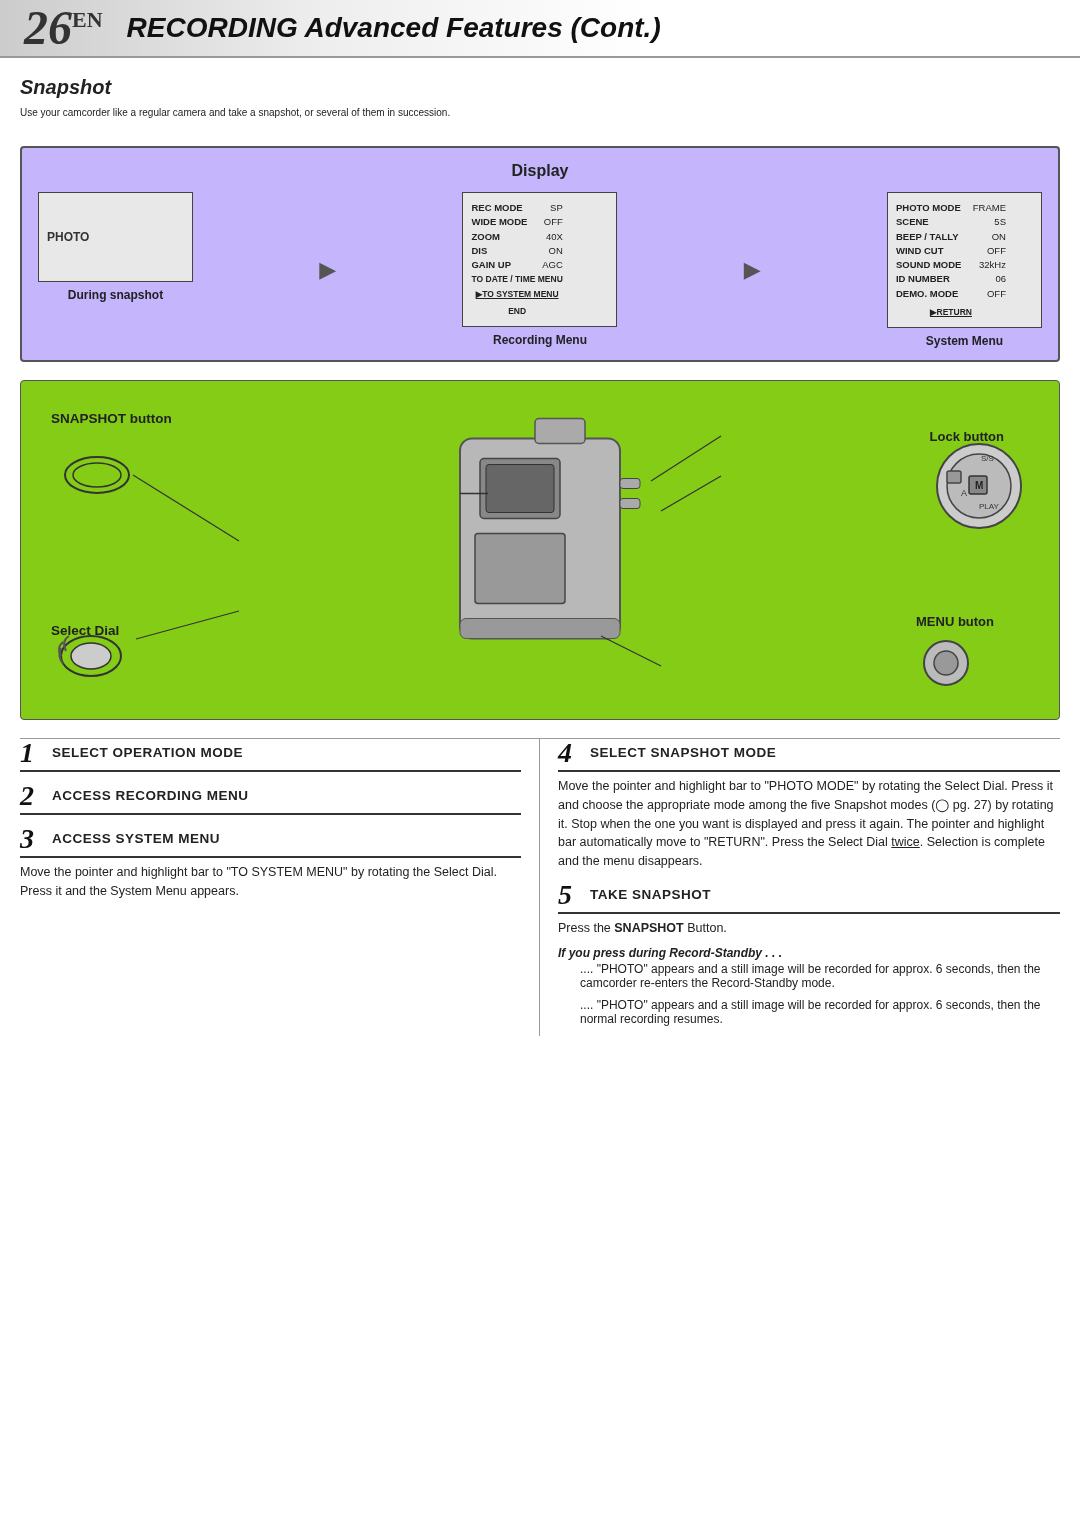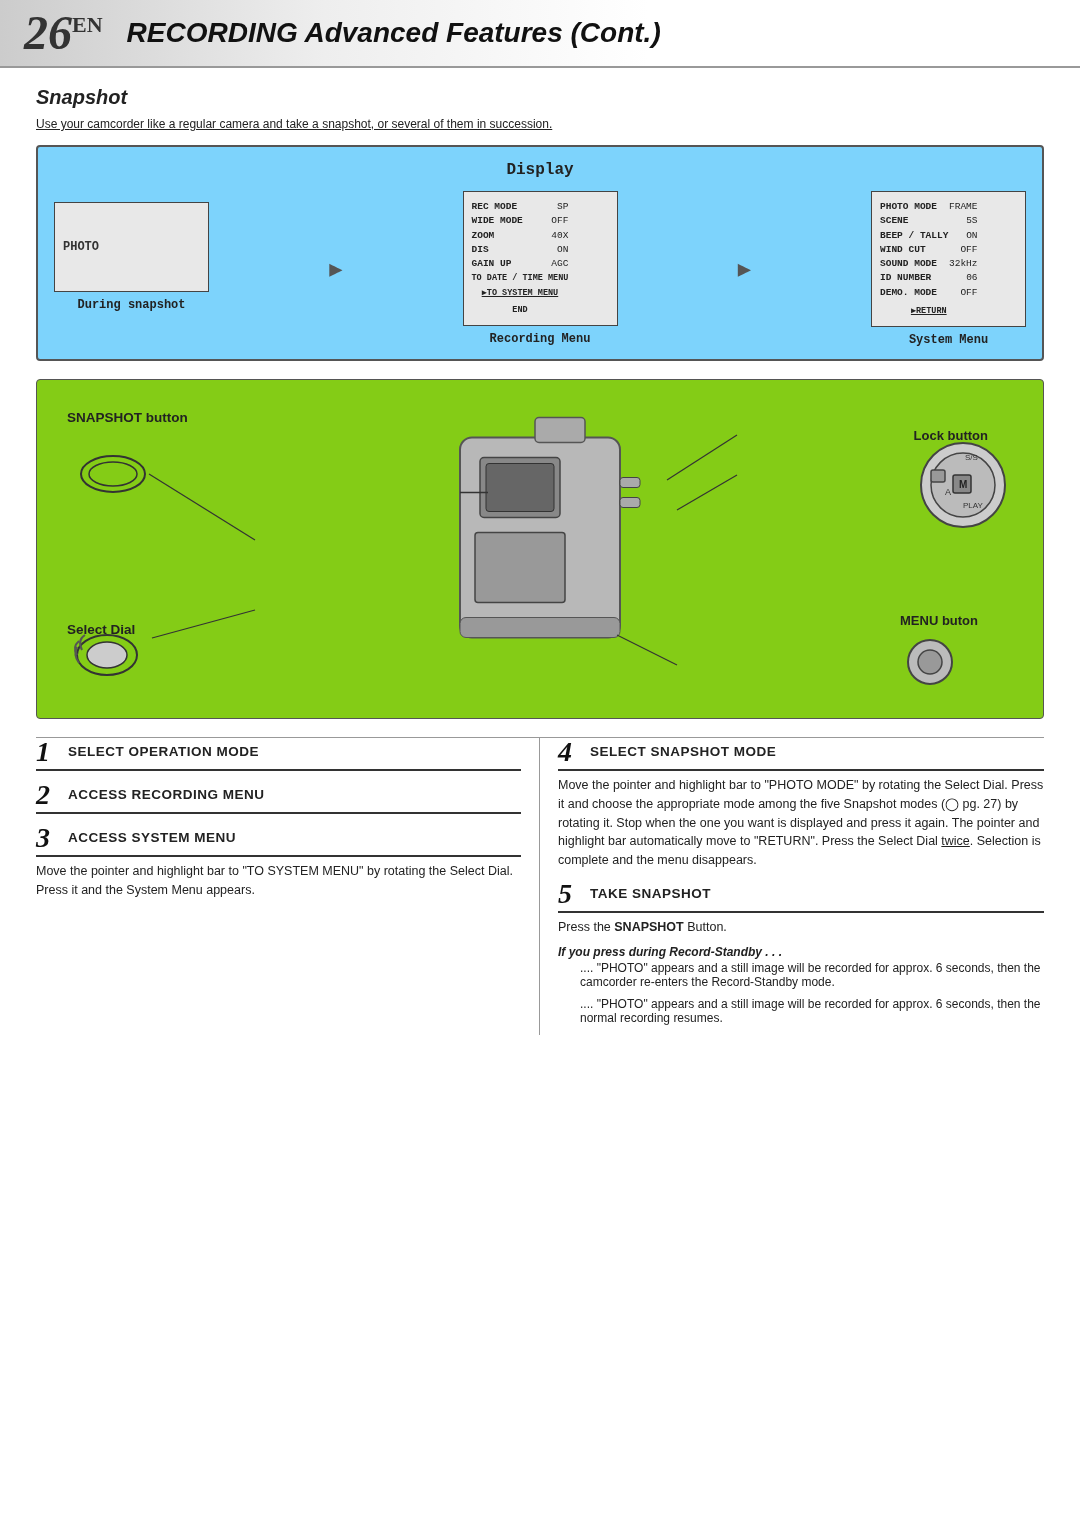--- a/index.html
+++ b/index.html
@@ -12,21 +12,21 @@
       color: #222;
     }
 
     
     .header {
       display: flex;
       align-items: center;
       background: linear-gradient(to right, #ccc 0%, #eee 30%, #fff 60%);
       padding: 8px 24px;
       border-bottom: 2px solid #999;
-      height: 68px;
+      height: 58px;
     }
     .header-page-num {
       font-size: 48px;
       font-weight: bold;
       font-style: italic;
       color: #333;
       line-height: 1;
       font-family: 'Times New Roman', serif;
     }
     .header-page-num sup {
@@ -41,45 +41,43 @@
       color: #111;
       font-family: Arial, sans-serif;
     }
     .header-title span.recording {
       font-style: italic;
       font-weight: 900;
     }
 
     
     .content {
-      padding: 18px 36px;
+      padding: 18px 20px;
     }
 
     
     .section-title {
       font-size: 20px;
       font-weight: bold;
       margin-bottom: 8px;
       font-style: italic;
     }
     .section-intro {
-      font-size: 12px;
-      margin-bottom: 14px;
-      text-decoration: underline;
+      font-size: 10px;
+      margin-bottom: 28px;
     }
 
     
     .display-box {
       border: 2px solid #555;
       border-radius: 4px;
       padding: 14px 16px 12px;
       margin-bottom: 18px;
       position: relative;
-      background: #7dd3fc;
-      font-family: Liberation Mono, monospace;
+      background: #c4b5fd;
     }
     .display-box-title {
       text-align: center;
       font-size: 16px;
       font-weight: bold;
       margin-bottom: 12px;
     }
 
     
     .screens-row {
@@ -103,21 +101,20 @@
       display: flex;
       align-items: flex-start;
       justify-content: flex-start;
       padding: 8px;
       position: relative;
       font-size: 11px;
     }
     .screen-box.photo-screen {
       align-items: center;
       justify-content: flex-start;
-      margin-top: 11px;
     }
     .photo-label {
       font-weight: bold;
       font-size: 12px;
       color: #333;
     }
     .screen-label {
       font-size: 12px;
       font-weight: bold;
       margin-top: 6px;

